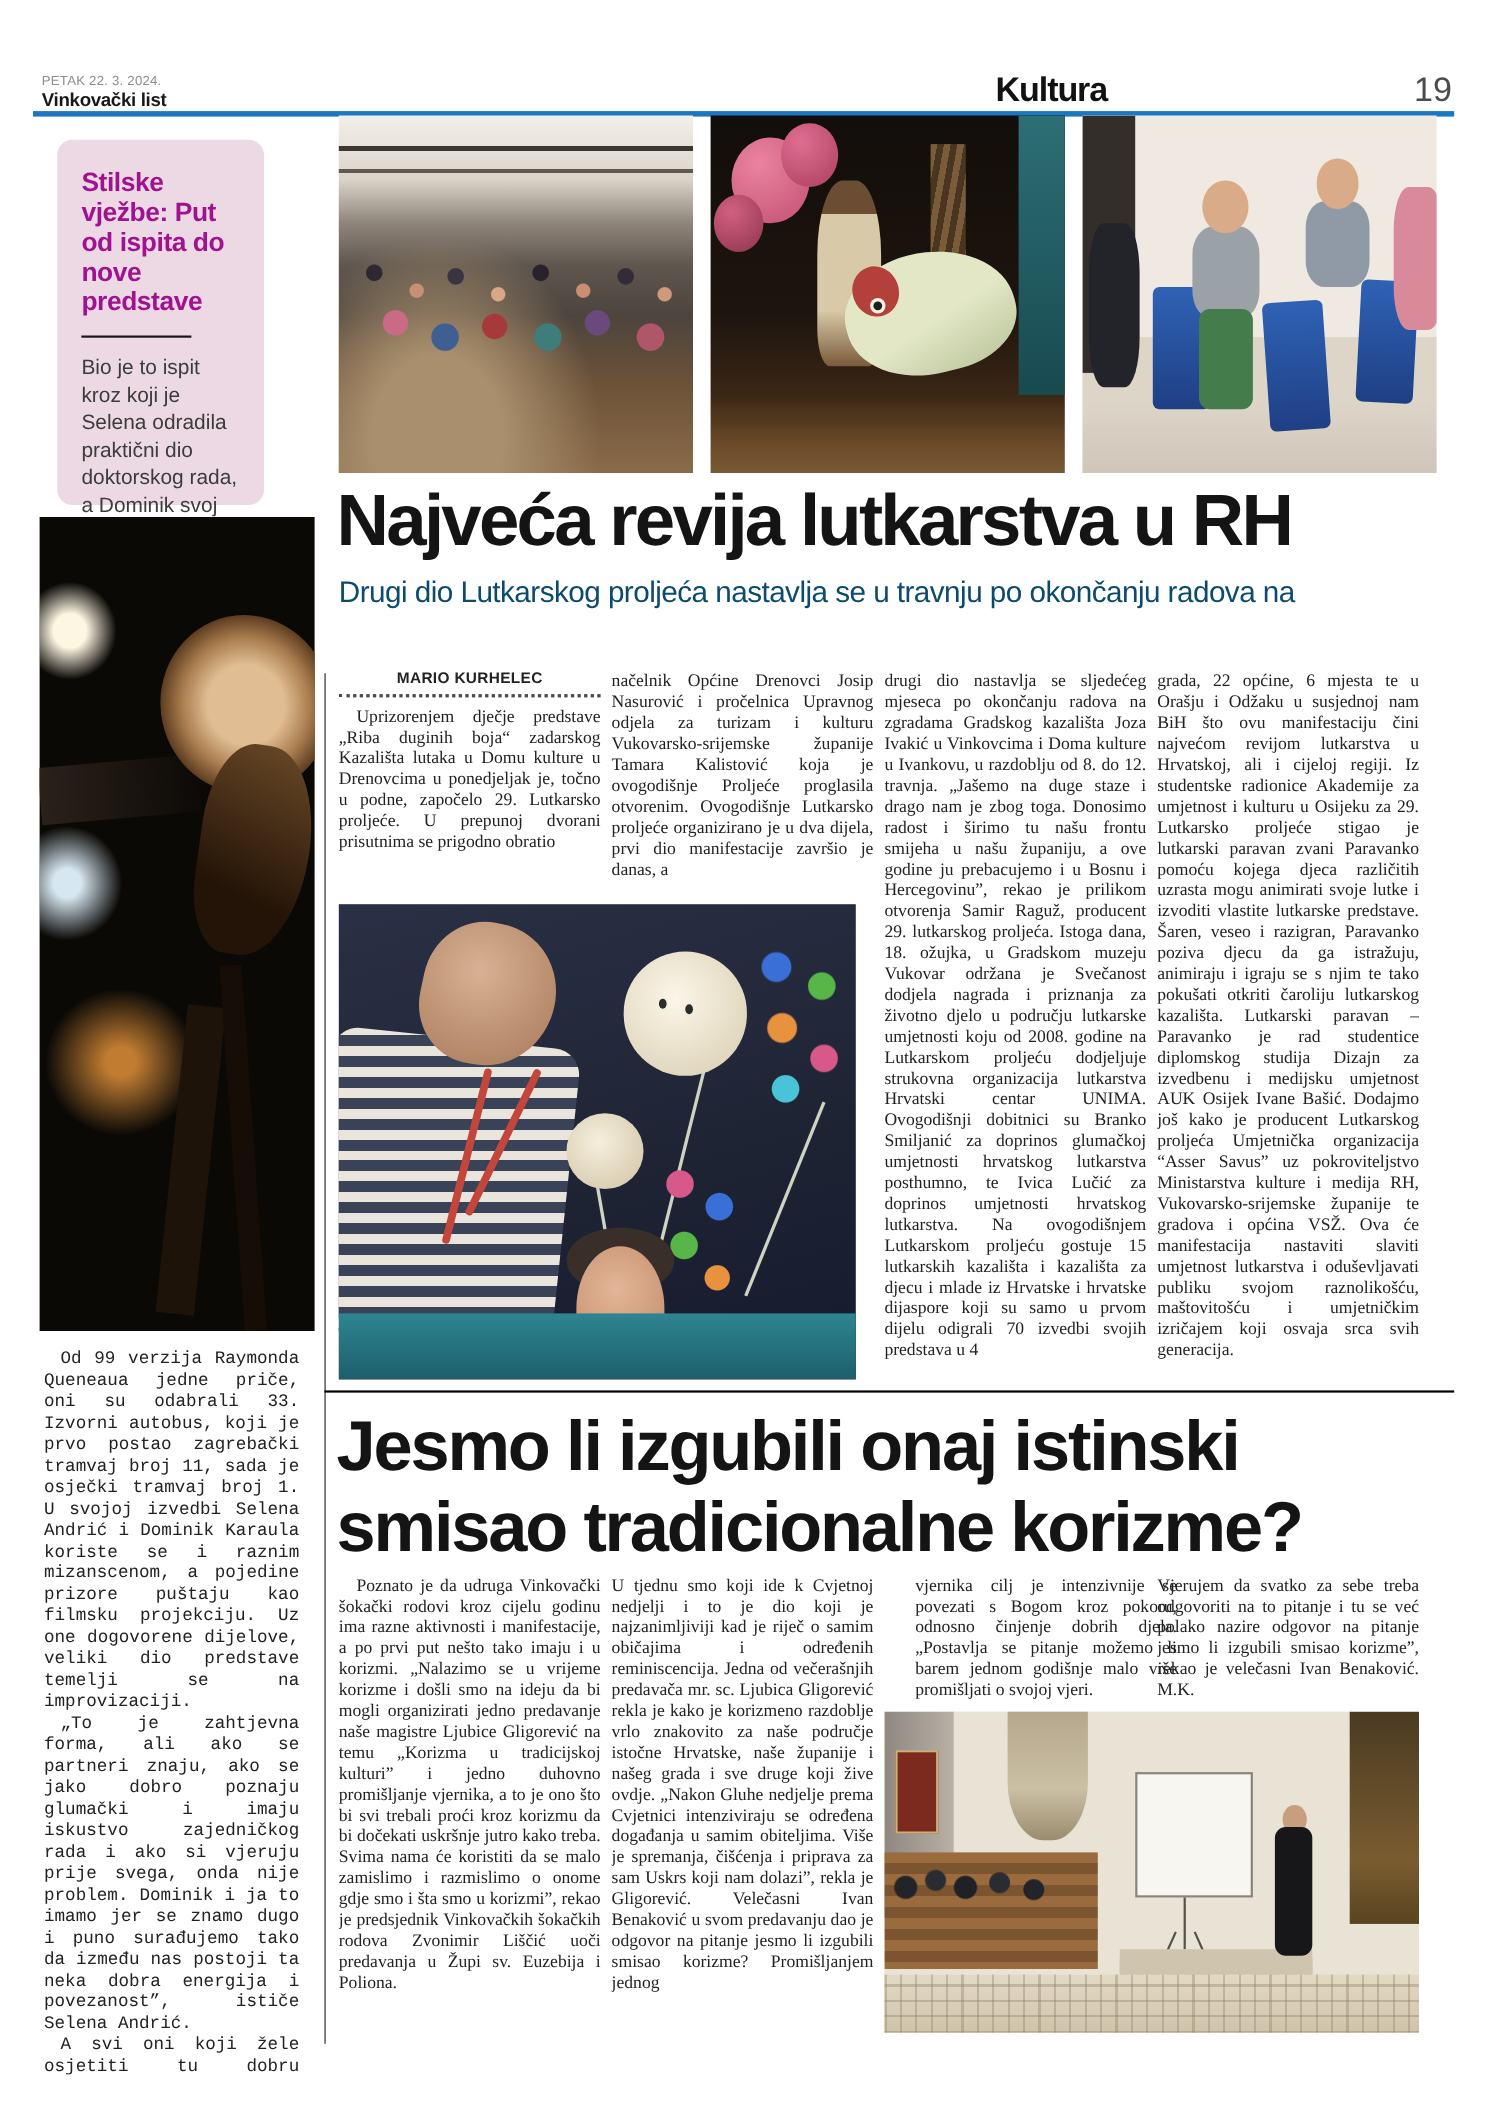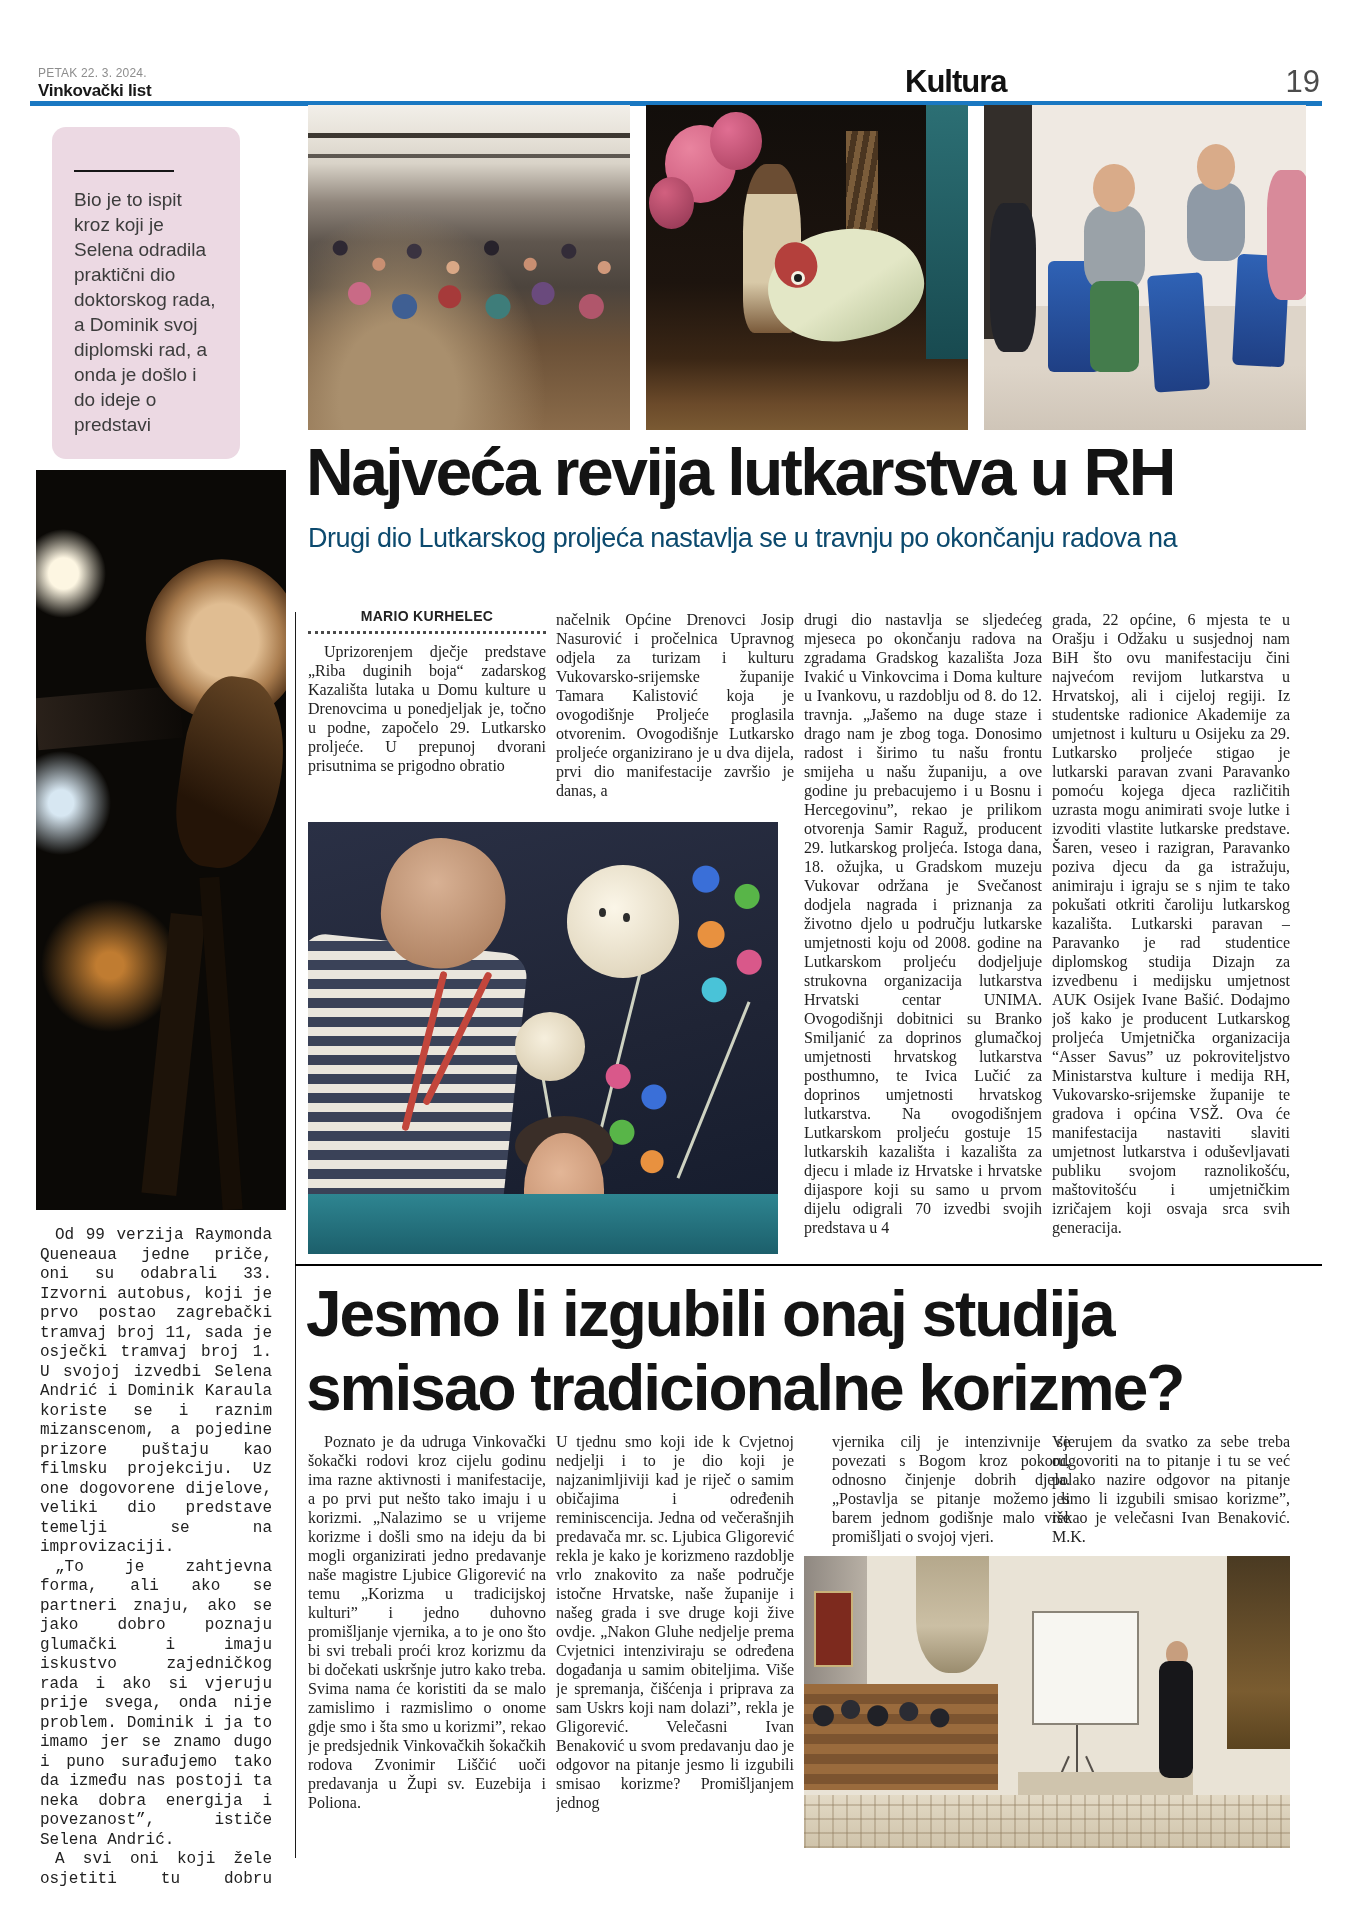--- a/index.html
+++ b/index.html
@@ -183,20 +183,21 @@
 
 <div class="page">
 
   <div class="abs date-label">PETAK 22. 3. 2024.</div>
   <div class="abs masthead">Vinkovački list</div>
   <div class="abs section-title">Kultura</div>
   <div class="abs page-number">19</div>
   <div class="abs blue-rule"></div>
 
   <div class="abs feature-box">
+    <div class="feature-title">Stilske vježbe: Put od ispita do nove predstave</div>
     <div class="feature-rule"></div>
     <div class="feature-standfirst">Bio je to ispit kroz koji je Selena odradila praktični dio doktorskog rada, a Dominik svoj diplomski rad, a onda je došlo i do ideje o predstavi</div>
   </div>
 
   <div class="abs sidebar-photo">
     <div class="sp-table"></div>
     <div class="sp-glow1"></div>
     <div class="sp-hat"></div>
     <div class="sp-hat2"></div>
     <div class="sp-glow2"></div>
@@ -270,21 +271,21 @@
     <div class="pp-eye pp-e2"></div>
     <div class="pp-puppet2"></div>
     <div class="pp-pom1"></div>
     <div class="pp-pom2"></div>
     <div class="pp-woman-hair"></div>
     <div class="pp-woman"></div>
     <div class="pp-wave"></div>
   </div>
 
   <div class="abs rule-2"></div>
-  <div class="abs headline-2-line h2l1">Jesmo li izgubili onaj studija</div>
+  <div class="abs headline-2-line h2l1">Jesmo li izgubili onaj istinski</div>
   <div class="abs headline-2-line h2l2">smisao tradicionalne korizme?</div>
 
   <div class="abs bodycol a2c1">
     <p class="lead">Poznato je da udruga Vinkovački šokački rodovi kroz cijelu godinu ima razne aktivnosti i manifestacije, a po prvi put nešto tako imaju i u korizmi. „Nalazimo se u vrijeme korizme i došli smo na ideju da bi mogli organizirati jedno predavanje naše magistre Ljubice Gligorević na temu „Korizma u tradicijskoj kulturi” i jedno duhovno promišljanje vjernika, a to je ono što bi svi trebali proći kroz korizmu da bi dočekati uskršnje jutro kako treba. Svima nama će koristiti da se malo zamislimo i razmislimo o onome gdje smo i šta smo u korizmi”, rekao je predsjednik Vinkovačkih šokačkih rodova Zvonimir Liščić uoči predavanja u Župi sv. Euzebija i Poliona.</p>
   </div>
   <div class="abs bodycol a2c2">
     <p>U tjednu smo koji ide k Cvjetnoj nedjelji i to je dio koji je najzanimljiviji kad je riječ o samim običajima i određenih reminiscencija. Jedna od večerašnjih predavača mr. sc. Ljubica Gligorević rekla je kako je korizmeno razdoblje vrlo znakovito za naše područje istočne Hrvatske, naše županije i našeg grada i sve druge koji žive ovdje. „Nakon Gluhe nedjelje prema Cvjetnici intenziviraju se određena događanja u samim obiteljima. Više je spremanja, čišćenja i priprava za sam Uskrs koji nam dolazi”, rekla je Gligorević. Velečasni Ivan Benaković u svom predavanju dao je odgovor na pitanje jesmo li izgubili smisao korizme? Promišljanjem jednog</p>
   </div>
   <div class="abs bodycol a2c3">
     <p>vjernika cilj je intenzivnije se povezati s Bogom kroz pokoru, odnosno činjenje dobrih djela. „Postavlja se pitanje možemo li barem jednom godišnje malo više promišljati o svojoj vjeri.</p>

